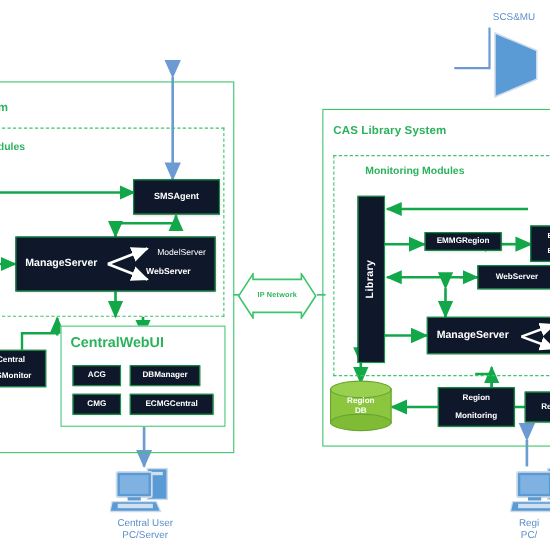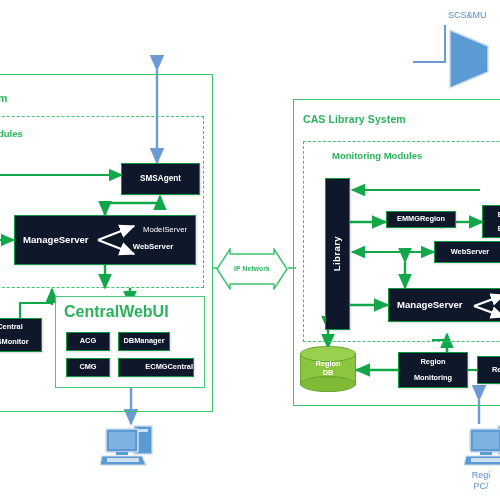--- a/index.html
+++ b/index.html
@@ -21,21 +21,21 @@
         text-align:center;font-size:8.2px;font-weight:bold;
         line-height:1.12;box-shadow:1px 1px 2px rgba(0,0,0,.13);}
   .gbox.lg{font-size:9.6px;}
   .gbox.sm{font-size:7.4px;}
   .gbox.xs{font-size:6.6px;}
 
   .gbox.split{flex-direction:column;justify-content:space-around;padding:1px 0;}
 
   
   .wpanel{background:#ffffff;border:1.3px solid #49c878;}
-  .wpanel-title{color:#2bb35c;font-weight:bold;font-size:16px;}
+  .wpanel-title{color:#2bb35c;font-weight:bold;font-size:13px;}
 
   
   .vlabel{writing-mode:vertical-rl;transform:rotate(180deg);
           font-size:9.6px;font-weight:bold;color:#fff;letter-spacing:.4px;}
 
   
   .dev-label{color:#5b8fc9;font-size:9px;text-align:center;line-height:1.25;}
   .srv-body{background:#5b9bd5;border:1.6px solid #c9d8e8;}
 
   
@@ -195,27 +195,27 @@
     <span>Central</span>
     <span>ASMonitor</span>
   </div>
 
   <div class="abs wpanel" style="left:55px;top:296px;width:150px;height:92px;"></div>
   <div class="abs wpanel-title" style="left:64px;top:303px;">CentralWebUI</div>
 
   <div class="abs gbox sm" style="left:66px;top:332px;width:44px;height:19px;">
     <span>ACG</span>
   </div>
-  <div class="abs gbox sm" style="left:118px;top:332px;width:52px;height:19px;">
+  <div class="abs gbox sm" style="left:118px;top:332px;width:64px;height:19px;">
     <span>DBManager</span>
   </div>
   <div class="abs gbox sm" style="left:66px;top:358px;width:44px;height:19px;">
     <span>CMG</span>
   </div>
-  <div class="abs gbox sm" style="left:118px;top:358px;width:76px;height:19px;justify-content:flex-end;">
+  <div class="abs gbox sm" style="left:118px;top:358px;width:76px;height:19px;">
     <span>ECMGCentral</span>
   </div>
 
   <div class="abs" style="left:216px;top:248px;width:72px;height:42px;">
     <svg width="72" height="42" viewBox="0 0 72 42">
       <path d="M14 6 L58 6 L58 1 L71 21 L58 41 L58 36 L14 36 L14 41 L1 21 L14 1 Z" fill="#ffffff" stroke="#3ec46d" stroke-width="1.5"></path>
     </svg>
     <div class="ipnet-txt">IP Network</div>
   </div>
 
@@ -280,20 +280,24 @@
   <div class="abs" style="left:88px;top:424px;width:88px;height:72px;">
     <svg width="64" height="44" viewBox="0 0 64 44" style="position:absolute;left:12px;top:0;">
       <rect x="34" y="2" width="18" height="28" fill="#5b9bd5" stroke="#cfdcea" stroke-width="1.3"></rect>
       <rect x="38" y="5" width="10" height="3" fill="#cfe0f1"></rect>
       <rect x="6" y="5" width="32" height="23" rx="1.5" fill="#5b9bd5" stroke="#cfdcea" stroke-width="1.6"></rect>
       <rect x="9" y="8" width="26" height="17" fill="#7fb2e0"></rect>
       <rect x="16" y="28" width="12" height="3" fill="#5b9bd5"></rect>
       <path d="M2 32 L42 32 L46 41 L0 41 Z" fill="#5b9bd5" stroke="#cfdcea" stroke-width="1.2"></path>
       <rect x="7" y="34" width="32" height="4" fill="#cfe0f1"></rect>
     </svg>
+    <div class="dev-label" style="position:absolute;left:0;top:46px;width:88px;">
+      <div>Central User</div>
+      <div>PC/Server</div>
+    </div>
   </div>
 
   <div class="abs" style="left:452px;top:424px;width:80px;height:72px;">
     <svg width="64" height="44" viewBox="0 0 64 44" style="position:absolute;left:12px;top:0;">
       <rect x="34" y="2" width="18" height="28" fill="#5b9bd5" stroke="#cfdcea" stroke-width="1.3"></rect>
       <rect x="38" y="5" width="10" height="3" fill="#cfe0f1"></rect>
       <rect x="6" y="5" width="32" height="23" rx="1.5" fill="#5b9bd5" stroke="#cfdcea" stroke-width="1.6"></rect>
       <rect x="9" y="8" width="26" height="17" fill="#7fb2e0"></rect>
       <rect x="16" y="28" width="12" height="3" fill="#5b9bd5"></rect>
       <path d="M2 32 L42 32 L46 41 L0 41 Z" fill="#5b9bd5" stroke="#cfdcea" stroke-width="1.2"></path>

